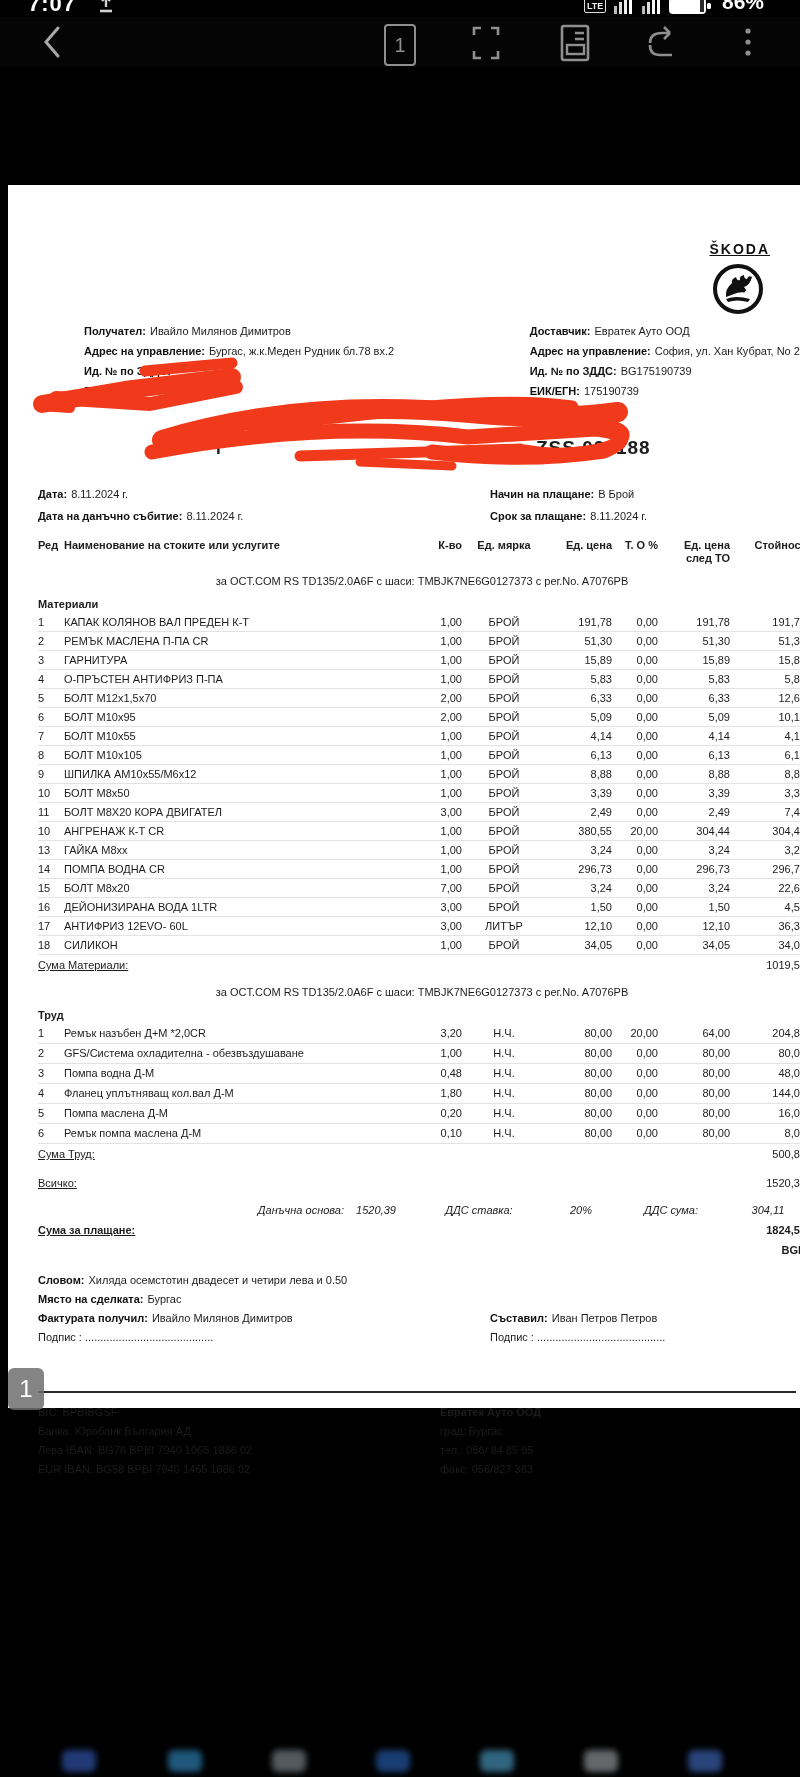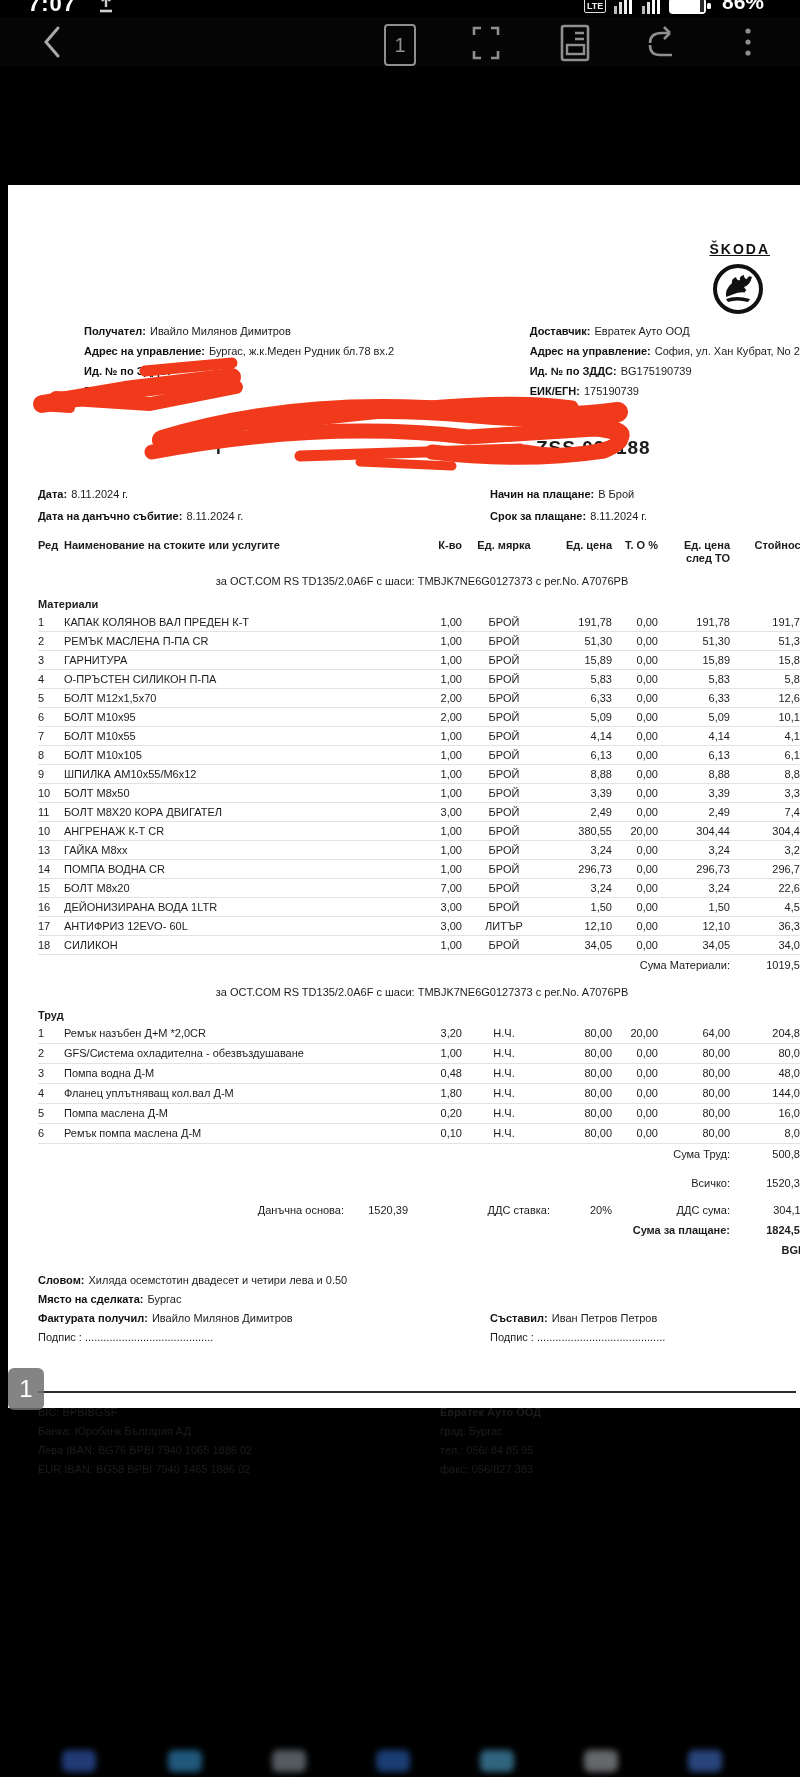--- a/index.html
+++ b/index.html
@@ -43,26 +43,26 @@
 
   .tgrid{display:grid;grid-template-columns:26px 332px 66px 84px 66px 46px 72px 76px;}
   .thead{margin-top:10px;font-weight:bold;align-items:start;line-height:13px;}
   .thead .hc{padding-top:2px;}
   .al{text-align:left;}.ac{text-align:center;}.ar{text-align:right;}
   .vehicle{text-align:center;margin-top:8px;line-height:16px;}
   .secttl{font-weight:bold;margin-top:6px;line-height:18px;}
   .trow{align-items:center;height:18px;line-height:18px;border-bottom:1px solid #e3e3e3;white-space:nowrap;}
   .labor .trow{height:19px;line-height:19px;}
   .sumrow{display:grid;grid-template-columns:1fr 76px;line-height:21px;white-space:nowrap;}
-  .sumrow .sl{text-align:right;}
+  .sumrow .sl{text-decoration:underline;}
   .sumrow .sv{text-align:right;}
   .sumrow.total b{font-weight:bold;}
   .gap8{height:8px;}
   .taxrow{display:flex;justify-content:flex-end;line-height:20px;margin-top:6px;white-space:nowrap;}
-  .taxrow span{display:inline-block;text-align:right;}
+  .taxrow span{display:inline-block;text-align:center;font-style:italic;}
   .cur{ text-align:right;line-height:18px;font-weight:bold;}
   .closing{margin-top:12px;}
   .closing .kv{line-height:19px;height:19px;white-space:nowrap;}
   .twocol{display:flex;}
   .twocol .cl{width:452px;}
   .divider{height:2px;background:#2b2b2b;margin-top:44px;margin-right:10px;}
   .bank{display:flex;margin-top:10px;}
   .bank .bcol-l{width:402px;}
   .bank div{line-height:19px;white-space:nowrap;}
   .bank .bco{font-weight:bold;}
@@ -214,21 +214,21 @@
     <span class="al">ГАРНИТУРА</span>
     <span class="ar">1,00</span>
     <span class="ac">БРОЙ</span>
     <span class="ar">15,89</span>
     <span class="ar">0,00</span>
     <span class="ar">15,89</span>
     <span class="ar">15,89</span>
   </div>
         <div class="tgrid trow">
     <span class="al">4</span>
-    <span class="al">О-ПРЪСТЕН СИЛИКОН П-ПА</span>
+    <span class="al">О-ПРЪСТЕН АНТИФРИЗ П-ПА</span>
     <span class="ar">1,00</span>
     <span class="ac">БРОЙ</span>
     <span class="ar">5,83</span>
     <span class="ar">0,00</span>
     <span class="ar">5,83</span>
     <span class="ar">5,83</span>
   </div>
         <div class="tgrid trow">
     <span class="al">5</span>
     <span class="al">БОЛТ M12x1,5x70</span>

